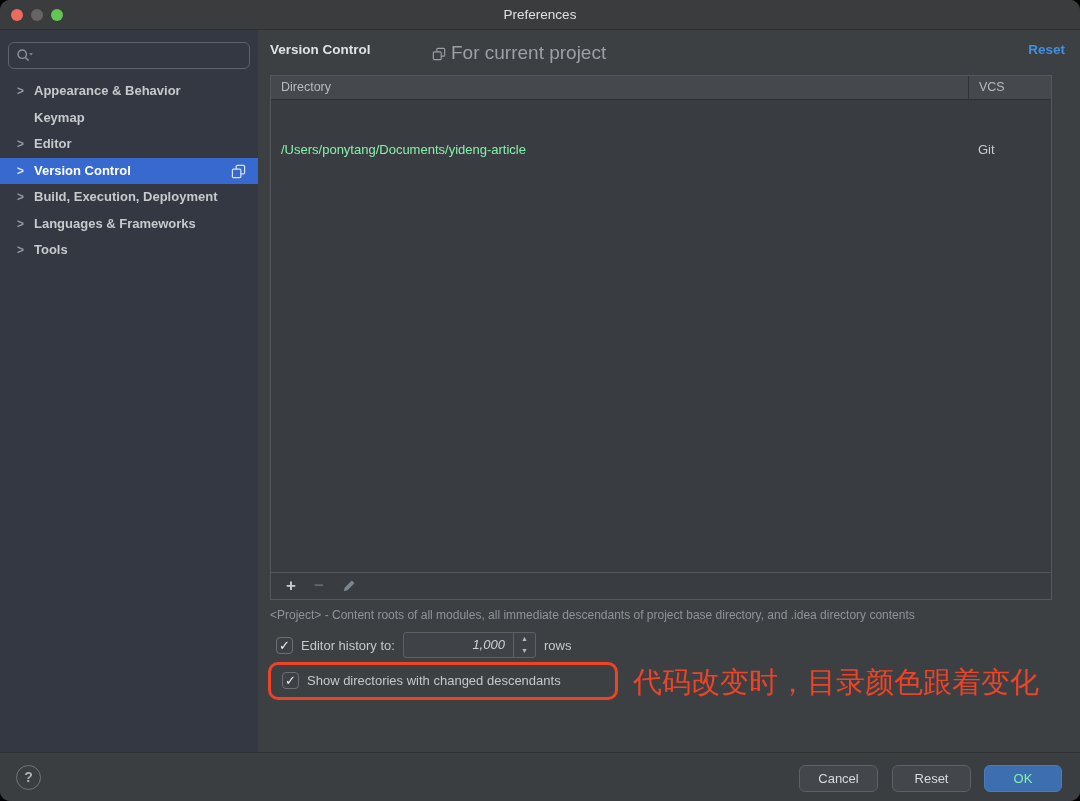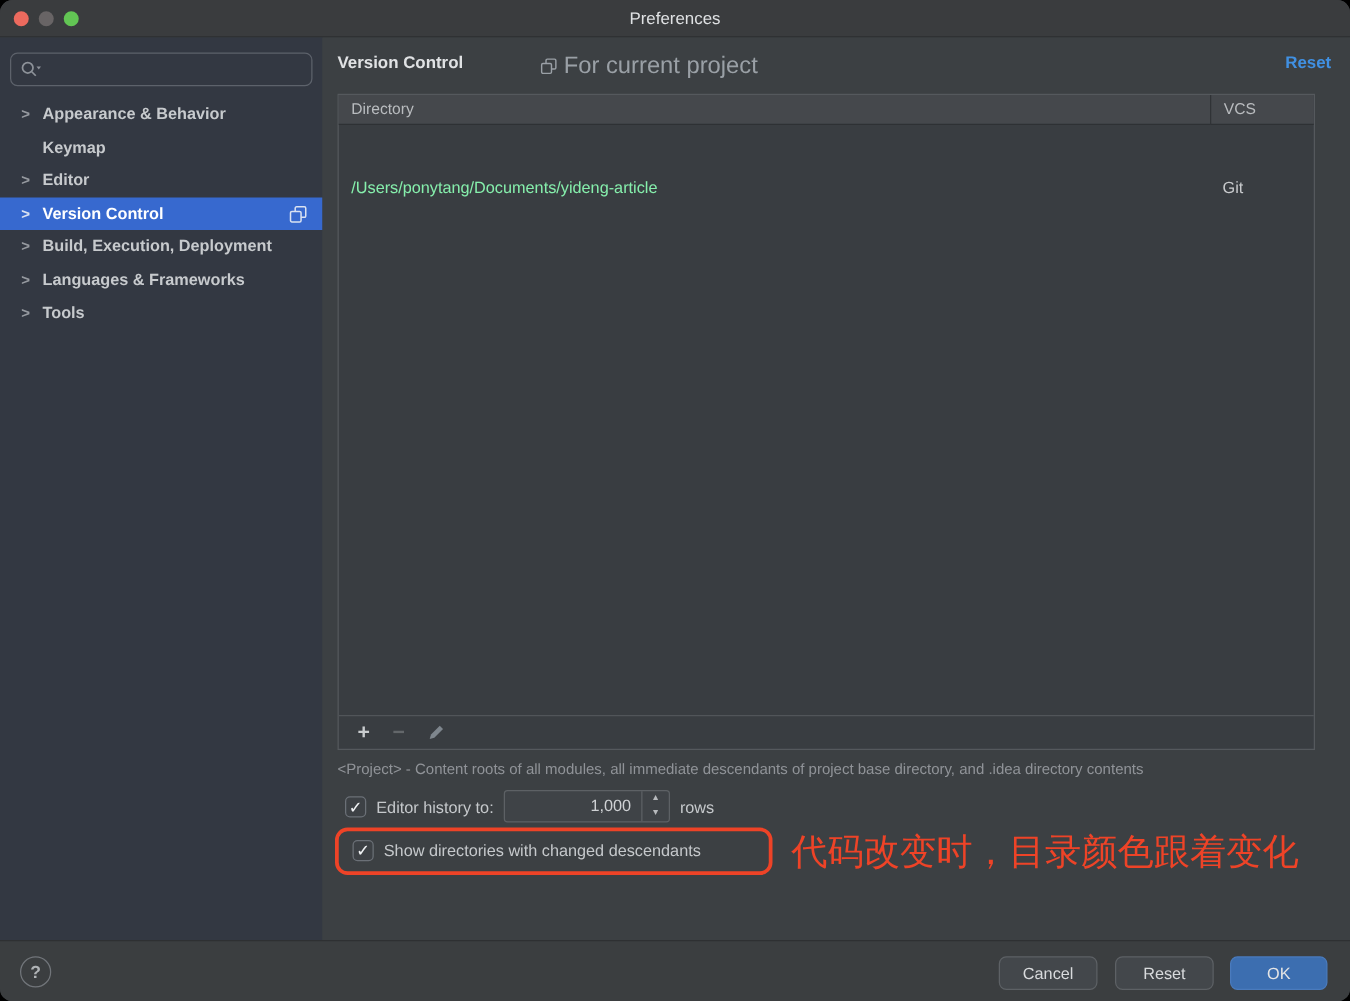--- a/index.html
+++ b/index.html
@@ -77,21 +77,21 @@
   
   .optrow { position:absolute; display:flex; align-items:center; gap:8px;
             color:#c5c8cb; font-size:13px; }
   .cb { width:17px; height:17px; border:1px solid #6b7077; border-radius:4px;
         background:#3d4145; color:#f0f2f4; font-size:13px; line-height:15px;
         text-align:center; flex:0 0 auto; cursor:pointer; }
   .cb.un { background:transparent; }
   .spin { height:26px; border:1px solid #5d6165; border-radius:3px; background:#3f4347;
           display:flex; align-items:stretch; }
   .spin .val { text-align:right; padding:0 8px; line-height:24px; color:#cfd1d4;
-               font-size:13px; flex:1 1 auto; }
+               font-size:13px; flex:1 1 auto;font-style:italic; }
   .spin .val.dim { color:#808489; }
   .spin .arrows { width:22px; border-left:1px solid #5d6165; display:flex;
                   flex-direction:column; }
   .spin .arrows span { flex:1; font-size:7px; line-height:11px; text-align:center;
                        color:#b7babd; cursor:pointer; }
   .row-limit { left:18px; top:601px; height:28px; }
   .row-dirs  { left:24px; top:636px; height:28px; }
   .row-days  { left:24px; top:693px; height:28px; }
   .row-limit .spin { width:133px; }
   .row-days .spin { width:90px; }
@@ -107,21 +107,21 @@
   .helpbtn { position:absolute; left:16px; top:12px; width:25px; height:25px;
              border:1px solid #71757a; border-radius:50%; color:#b0b3b6;
              font-size:14px; font-weight:bold; text-align:center; line-height:23px;
              cursor:pointer; }
   .btn { position:absolute; top:12px; height:27px; border-radius:6px; font-size:13px;
          text-align:center; line-height:25px; cursor:pointer;
          background:#43474b; border:1px solid #5d6165; color:#d8dadc; }
   .btn.cancel { right:202px; width:79px; }
   .btn.apply  { right:109px; width:79px; }
   .btn.ok { right:18px; width:78px; background:#3c6eb0; border:1px solid #4a7bbd;
-            color:#e5e5e5; }
+            color:#86efac; }
 </style>
 </head>
 <body>
 
 <div id="window">
 
   <div class="titlebar">
     <span class="tl red"></span>
     <span class="tl gray"></span>
     <span class="tl green"></span>

